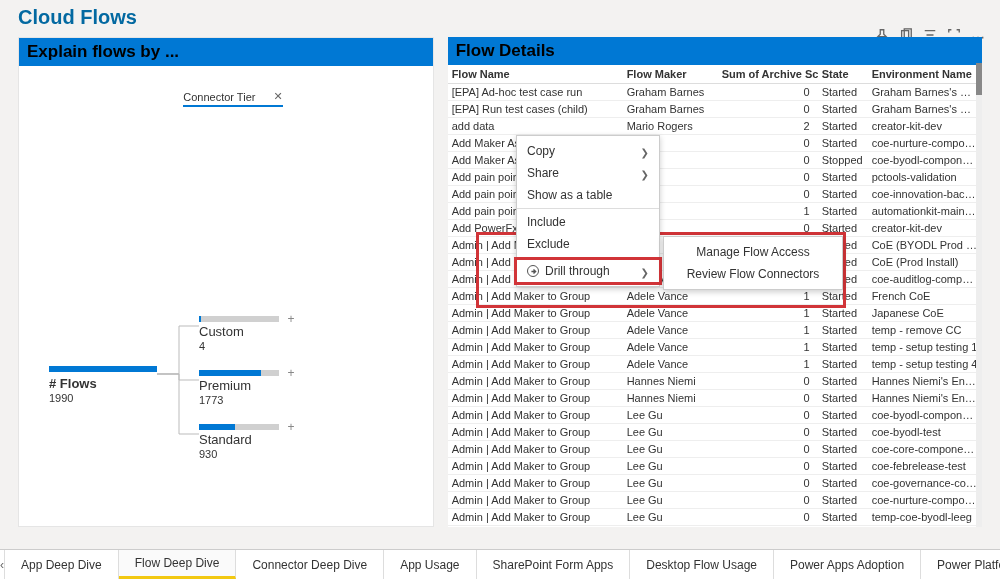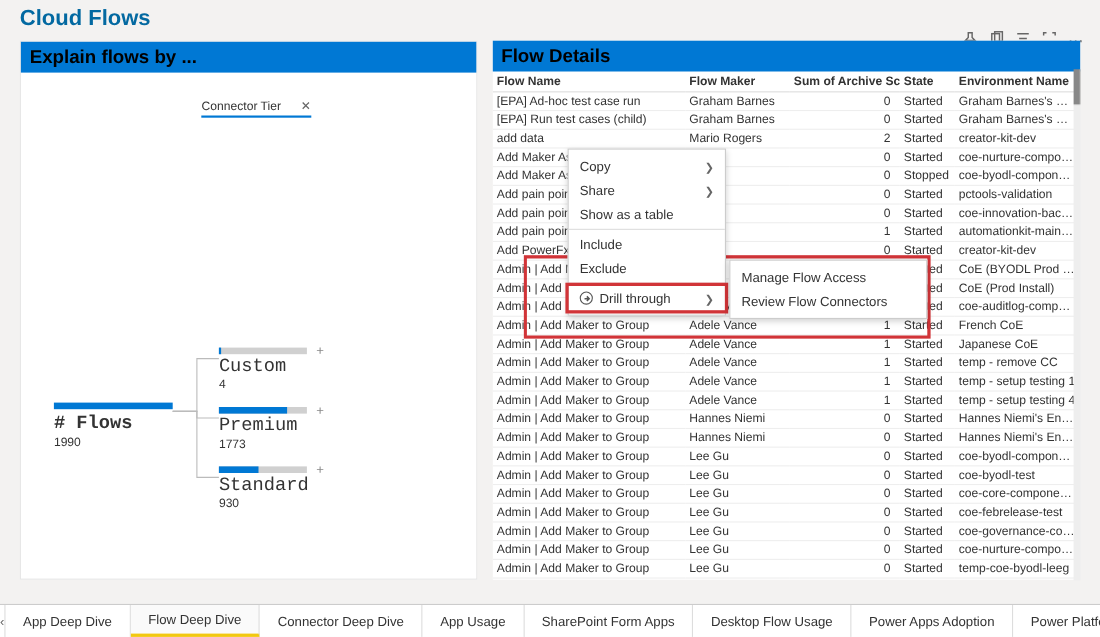--- a/index.html
+++ b/index.html
@@ -15,21 +15,21 @@
   .card-header { background: #0078d4; color: #000000; padding: 4px 8px; font-size: 17px; font-weight: 600; }
   .card-body { position: relative; padding: 10px; height: calc(100% - 26px); }
   .filter-chip { position: absolute; top: 22px; right: 150px; border-bottom: 2px solid #0078d4; padding: 2px 0; font-size: 11px; color: #333; display: flex; align-items: center; gap: 18px; }
   .filter-chip .x { font-size: 11px; color: #666; }
   
   .tree { position: absolute; top: 230px; left: 30px; }
   .node { position: absolute; }
   .node .bar { height: 6px; margin-bottom: 2px; position: relative; }
   .node .bar .fill { position: absolute; top: 0; left: 0; height: 100%; background: #0078d4; }
   .node .bar .bg { position: absolute; top: 0; left: 0; height: 100%; background: #d0d0d0; }
-  .node-label { font-size: 17px; color: #333; line-height: 1.2; font-family: Liberation Mono, monospace; }
+  .node-label { font-size: 13px; color: #333; line-height: 1.2; }
   .node-val { font-size: 11px; color: #333; }
   .plus { position: absolute; width: 12px; height: 12px; font-size: 12px; color: #888; text-align: center; line-height: 10px; }
   svg.connectors { position: absolute; top: 0; left: 0; pointer-events: none; }
   .root-bar { width: 108px; height: 6px; background: #0078d4; margin-bottom: 4px; }
   
   .table-wrap { overflow: hidden; flex: 1; }
   table { border-collapse: collapse; width: 100%; table-layout: fixed; font-size: 11px; }
   th { text-align: left; font-weight: 700; padding: 3px 4px; border-bottom: 1px solid #ddd; background: #fff; position: sticky; top: 0; white-space: nowrap; overflow: hidden; }
   td { padding: 2px 4px; border-bottom: 1px solid #eee; white-space: nowrap; overflow: hidden; text-overflow: ellipsis; }
   td.num { text-align: right; padding-right: 8px; }
@@ -37,21 +37,21 @@
   .scroll-thumb { position: absolute; right: 0; top: 26px; width: 6px; height: 32px; background: #888; }
   
   .ctx { position: absolute; top: 135px; left: 516px; width: 144px; background: #fff; border: 1px solid #ccc; box-shadow: 0 2px 6px rgba(0,0,0,0.2); padding: 4px 0; z-index: 50; }
   .ctx-item { padding: 4px 10px; font-size: 12px; display: flex; justify-content: space-between; align-items: flex-end; cursor: default; }
   .ctx-item .chev { font-size: 10px; color: #666; }
   .ctx-sep { height: 1px; background: #ddd; margin: 2px 0; }
   .ctx-highlight { outline: 3px solid #d13438; outline-offset: 0; }
   .ctx-icon { width: 12px; height: 12px; border: 1.5px solid #555; border-radius: 50%; display: inline-flex; align-items: center; justify-content: center; margin-right: 6px; }
   .ctx-icon svg { width: 7px; height: 7px; stroke: #555; fill: none; stroke-width: 2; }
   .submenu { position: absolute; top: 236px; left: 663px; width: 180px; background: #fff; border: 1px solid #ccc; box-shadow: 0 2px 6px rgba(0,0,0,0.2); padding: 4px 0; z-index: 50; }
-  .submenu-item { padding: 4px 10px; font-size: 12px; cursor: default; }
+  .submenu-item { padding: 4px 10px; font-size: 12px; cursor: default; text-align: center; }
   .highlight-box { position: absolute; border: 3px solid #d13438; z-index: 49; pointer-events: none; }
   
   .tabs { position: absolute; bottom: 0; left: 0; right: 0; height: 30px; background: #fff; border-top: 1px solid #ccc; display: flex; align-items: stretch; overflow: hidden; }
   .tab { padding: 0 16px; display: flex; align-items: center; font-size: 12px; color: #333; border-right: 1px solid transparent; white-space: nowrap; }
   .tab.sep { border-right: 1px solid #ddd; }
   .tab.active { border-bottom: 3px solid #f2c811; background: #fafafa; }
   .tab-arrow { width: 24px; display: flex; align-items: center; justify-content: center; color: #666; border-right: 1px solid #ddd; }
 </style>
 </head>
 <body>

